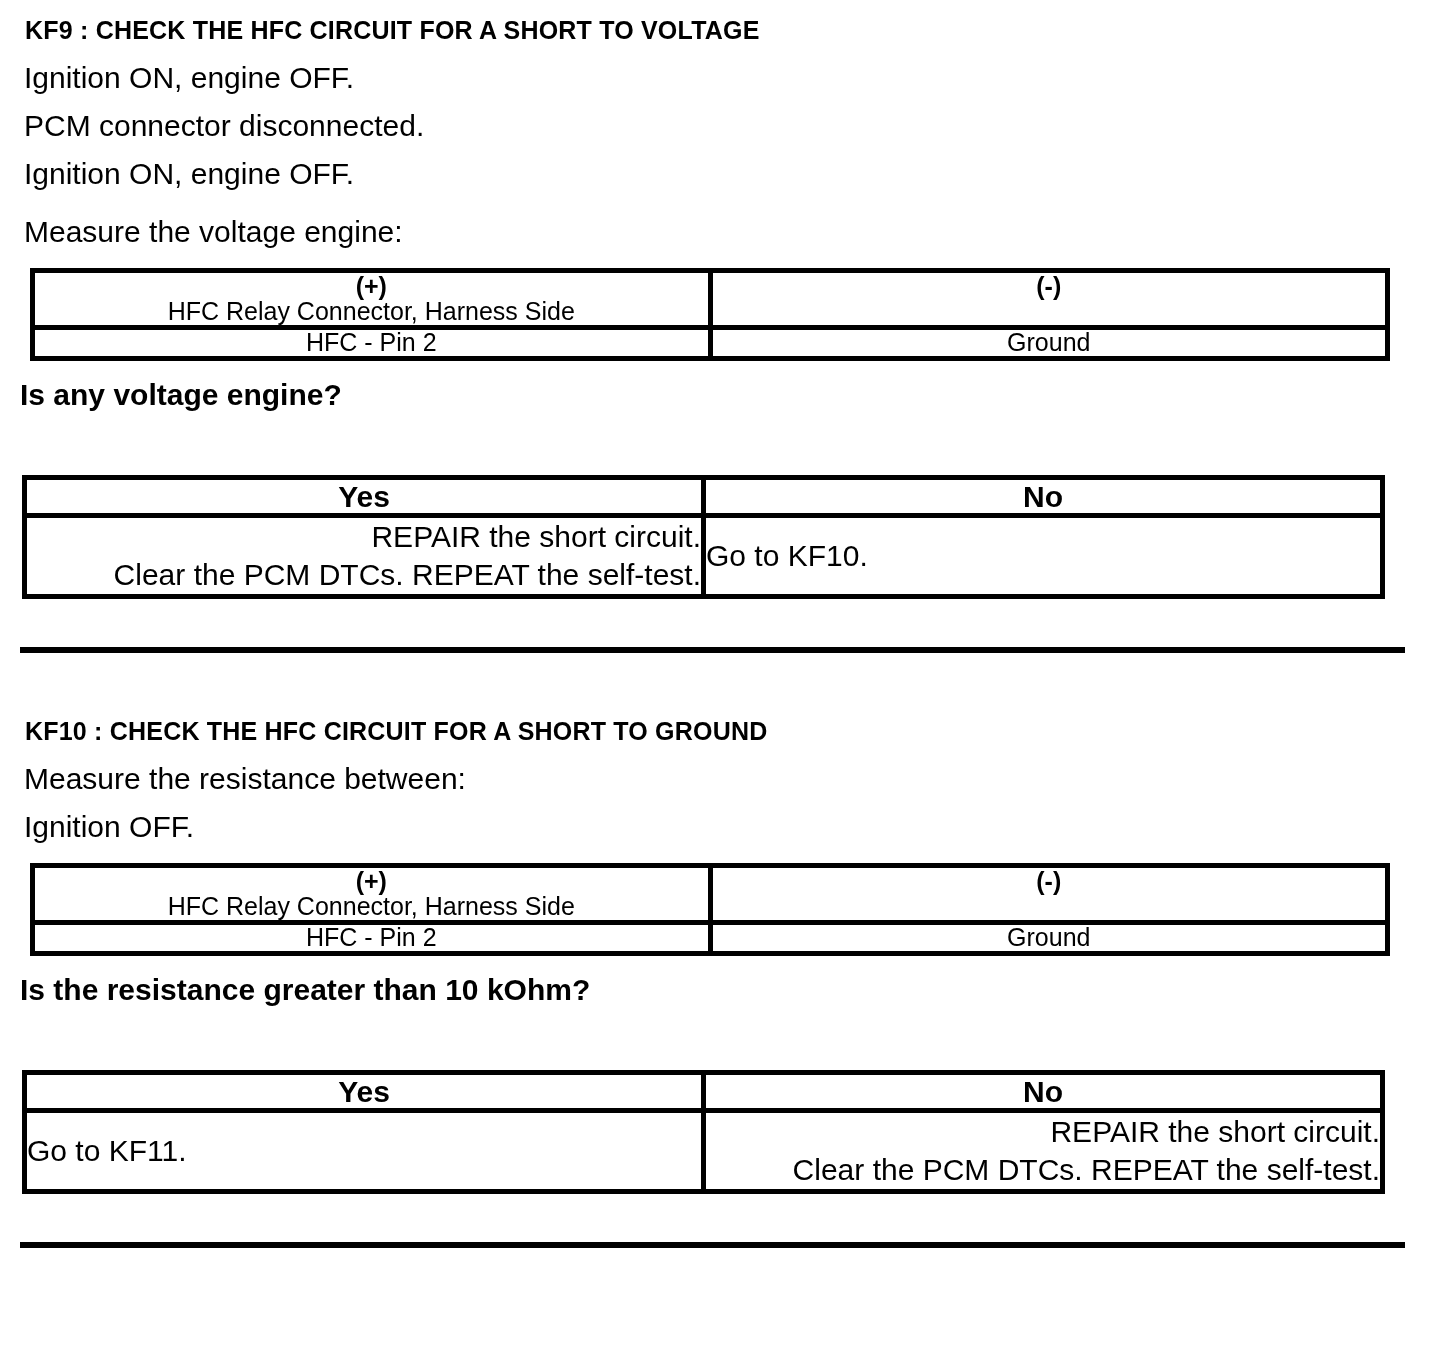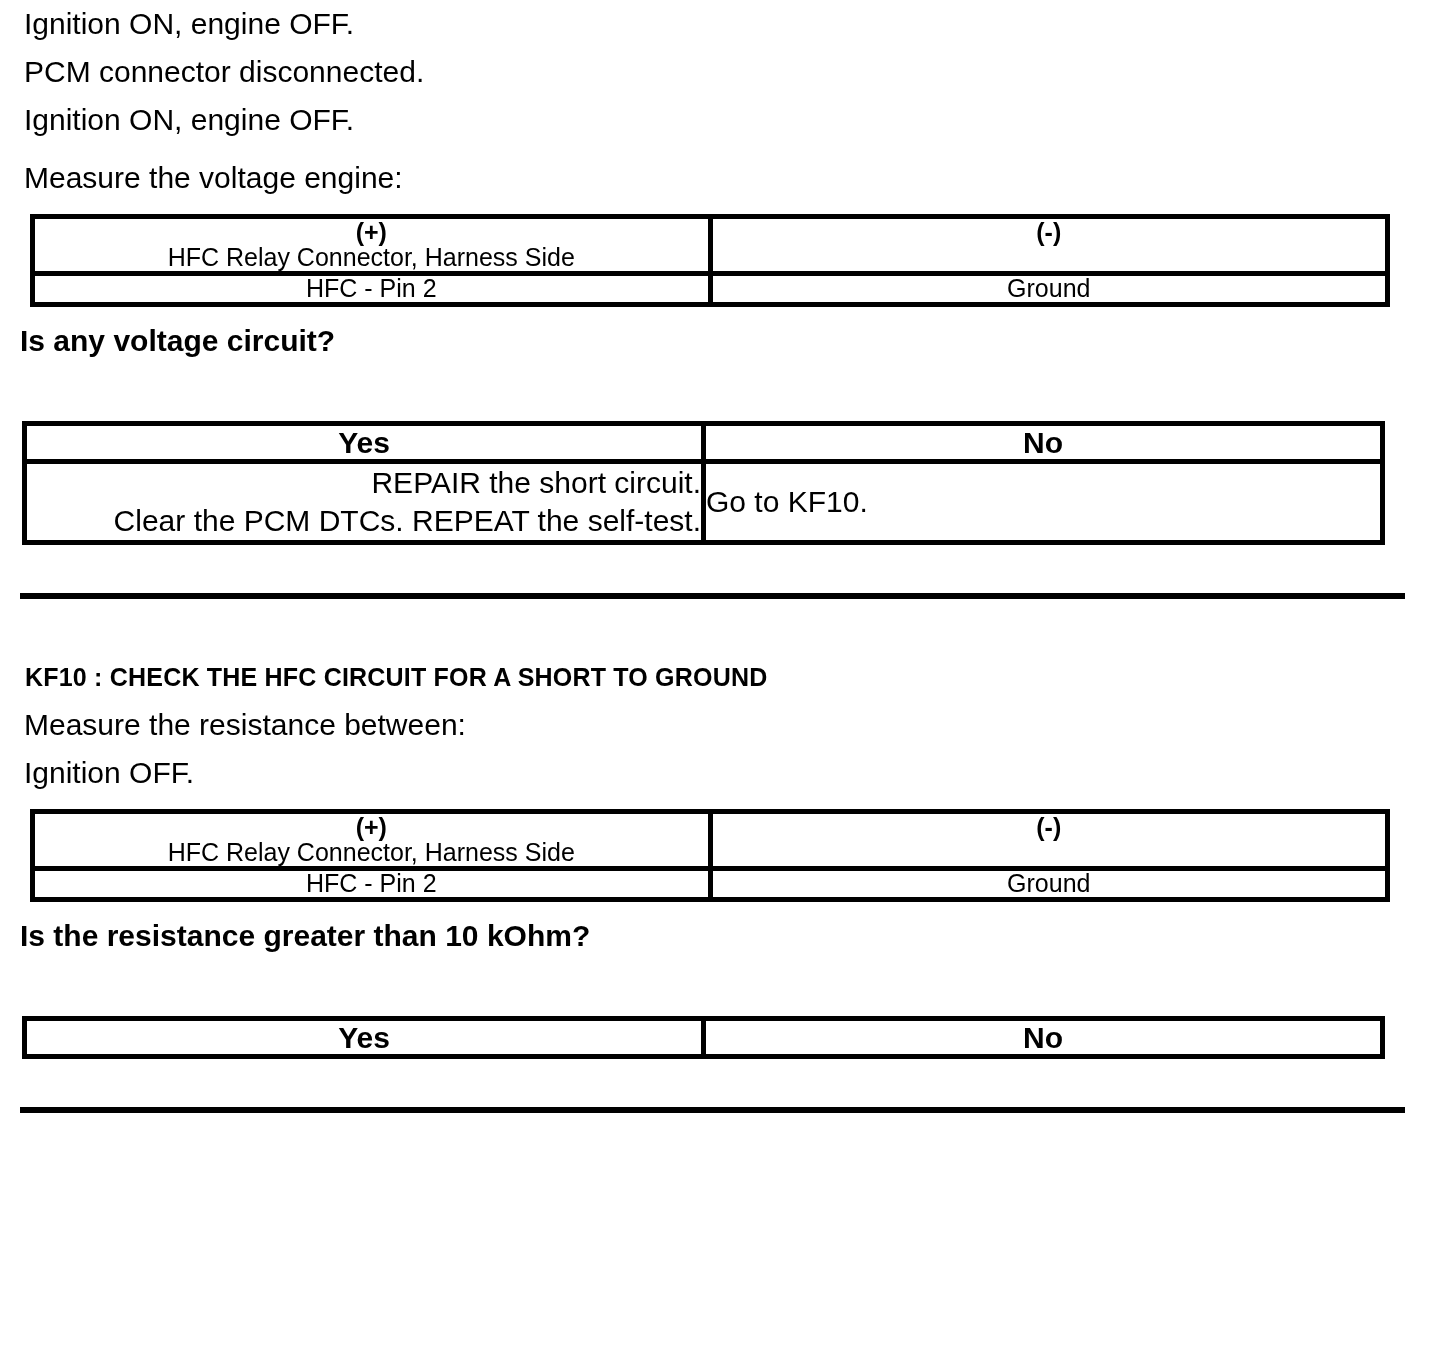--- a/index.html
+++ b/index.html
@@ -74,20 +74,21 @@
     width: 1385px;
     height: 6px;
     background: #000;
     margin: 48px 0 0 20px;
   }
 </style>
 </head>
 <body>
 
 <section>
+  <h2 class="kf-title">KF9 : CHECK THE HFC CIRCUIT FOR A SHORT TO VOLTAGE</h2>
 
   <p class="step">Ignition ON, engine OFF.</p>
   <p class="step">PCM connector disconnected.</p>
   <p class="step">Ignition ON, engine OFF.</p>
   <p class="step measure">Measure the voltage engine:</p>
 
   <table class="spec-table">
     <tbody>
       <tr>
         <td>
@@ -98,21 +99,21 @@
           <div class="sign">(-)</div>
         </td>
       </tr>
       <tr>
         <td>HFC - Pin 2</td>
         <td>Ground</td>
       </tr>
     </tbody>
   </table>
 
-  <p class="question">Is any voltage circuit?</p>
+  <p class="question">Is any voltage engine?</p>
 
   <table class="decision-table">
     <tbody>
       <tr>
         <th>Yes</th>
         <th>No</th>
       </tr>
       <tr>
         <td class="cell-left">
           <div>REPAIR the short circuit.</div>
@@ -153,17 +154,26 @@
   </table>
 
   <p class="question">Is the resistance greater than 10 kOhm?</p>
 
   <table class="decision-table">
     <tbody>
       <tr>
         <th>Yes</th>
         <th>No</th>
       </tr>
+      <tr>
+        <td class="cell-center">
+          <div>Go to KF11.</div>
+        </td>
+        <td class="cell-left">
+          <div>REPAIR the short circuit.</div>
+          <div>Clear the PCM DTCs. REPEAT the self-test.</div>
+        </td>
+      </tr>
     </tbody>
   </table>
 
   <div class="rule"></div>
 </section>
 
 </body></html>

